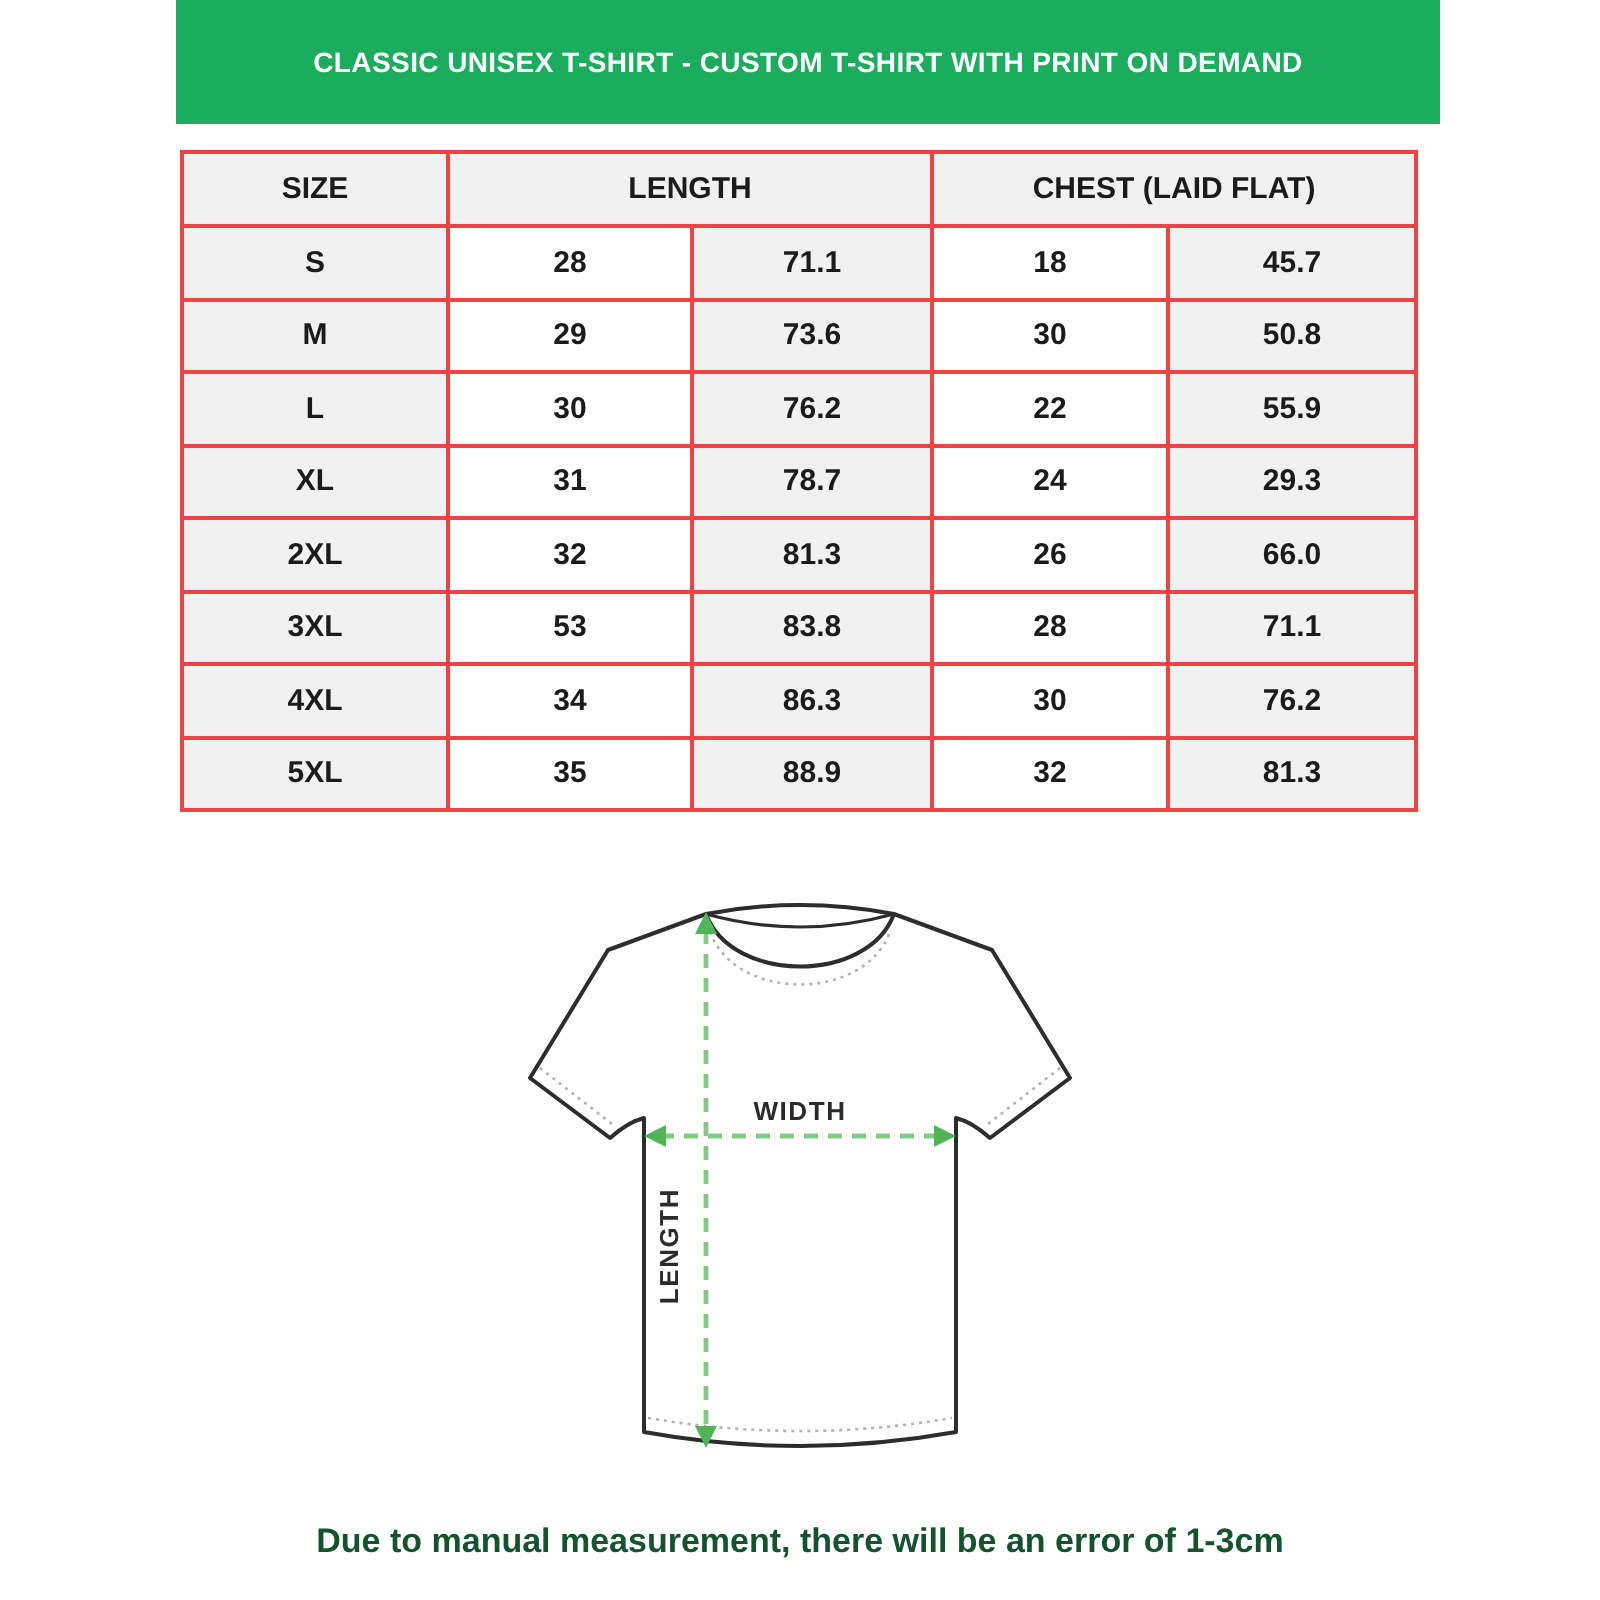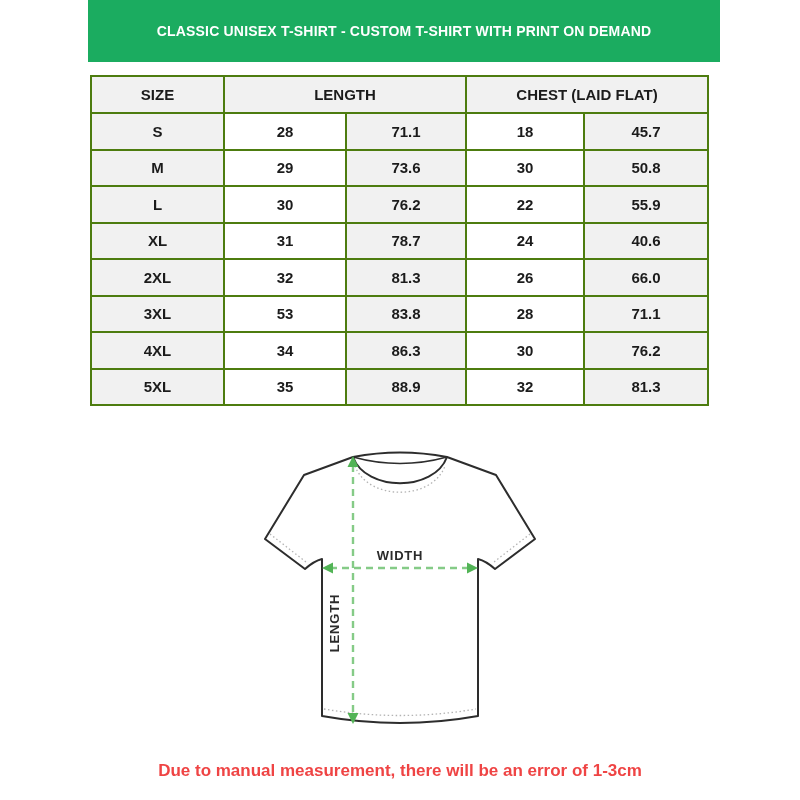--- a/index.html
+++ b/index.html
@@ -17,40 +17,40 @@
     color:#ffffff; font-weight:700; font-size:14px; letter-spacing:0.2px; white-space:nowrap;
   }
 
   
   table.size-table {
     position:absolute; left:90px; top:75px; width:617px;
     border-collapse:collapse; table-layout:fixed;
     color:#1b1b1b; font-weight:700; font-size:15px;
   }
   .size-table th, .size-table td {
-    border:2px solid #4d7c0f; text-align:center; vertical-align:middle; padding:2px;
+    border:2px solid #ef4444; text-align:center; vertical-align:middle; padding:2px;
   }
   .size-table thead tr { height:37px; }
   .size-table tbody tr { height:36.5px; }
   .size-table th { background:#F1F1F1; }
   td.c-size { background:#F1F1F1; }
   td.c-gray { background:#F1F1F1; }
   td.c-white { background:#ffffff; }
 
   
   .diagram { position:absolute; left:250px; top:440px; width:300px; height:310px;text-align:center; }
   .svg-label {
     font-family:"Liberation Sans", sans-serif; font-weight:700; font-size:13px;
     fill:#2b2b2b; letter-spacing:0.8px;
   }
 
   
   .note {
     position:absolute; left:0; top:761px; width:800px; text-align:center;
-    color:#ef4444; font-weight:700; font-size:17px;
+    color:#14532d; font-weight:700; font-size:17px;
   }
 </style>
 </head>
 <body>
 
 <div id="page">
 
   <div class="banner">
     <span class="banner-title">CLASSIC UNISEX T-SHIRT - CUSTOM T-SHIRT WITH PRINT ON DEMAND</span>
   </div>
@@ -90,21 +90,21 @@
       <td class="c-white">30</td>
       <td class="c-gray">76.2</td>
       <td class="c-white">22</td>
       <td class="c-gray">55.9</td>
     </tr>
         <tr>
       <td class="c-size">XL</td>
       <td class="c-white">31</td>
       <td class="c-gray">78.7</td>
       <td class="c-white">24</td>
-      <td class="c-gray">40.6</td>
+      <td class="c-gray">29.3</td>
     </tr>
         <tr>
       <td class="c-size">2XL</td>
       <td class="c-white">32</td>
       <td class="c-gray">81.3</td>
       <td class="c-white">26</td>
       <td class="c-gray">66.0</td>
     </tr>
         <tr>
       <td class="c-size">3XL</td>

